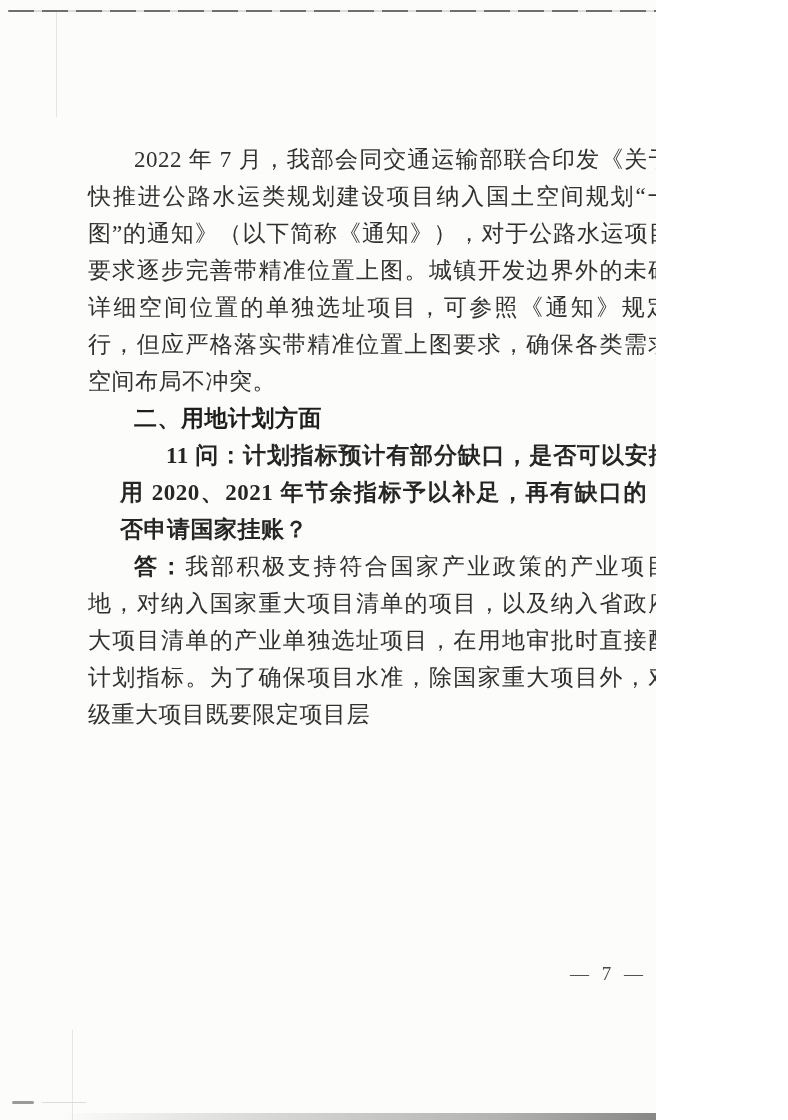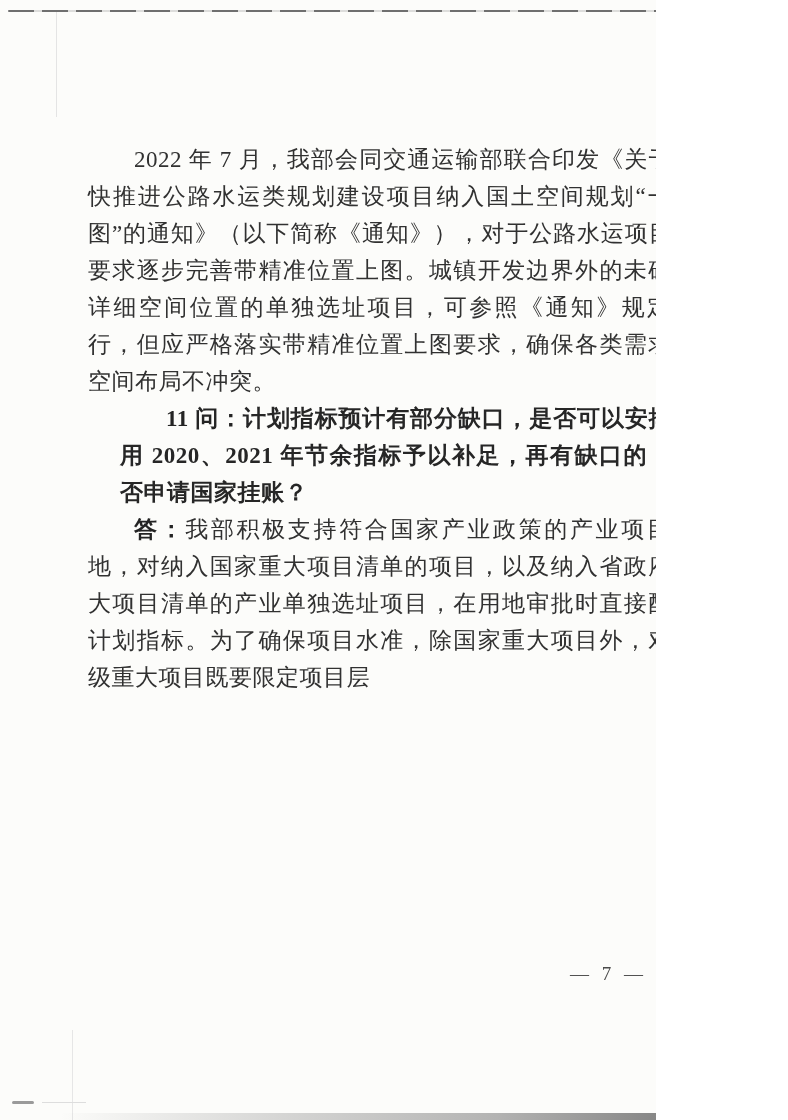--- a/index.html
+++ b/index.html
@@ -94,20 +94,23 @@
   <div class="scan-bottomleft-vline"></div>
   <div class="scan-bottomleft-dash"></div>
   <div class="scan-bottomleft-faint-dash"></div>
   <div class="scan-bottom-shadow"></div>
 
   <div class="content">
   <p class="block para">
     <span class="body-text">2022 年 7 月，我部会同交通运输部联合印发《关于加快推进公路水运类规划建设项目纳入国土空间规划“一张图”的通知》（以下简称《通知》），对于公路水运项目，要求逐步完善带精准位置上图。城镇开发边界外的未确定详细空间位置的单独选址项目，可参照《通知》规定执行，但应严格落实带精准位置上图要求，确保各类需求的空间布局不冲突。</span>
   </p>
 
+  <p class="block heading">
+    <span class="body-text">二、用地计划方面</span>
+  </p>
 
   <p class="block question">
     <span class="lead">11 问：</span><span class="body-text">计划指标预计有部分缺口，是否可以安排使用 2020、2021 年节余指标予以补足，再有缺口的，可否申请国家挂账？</span>
   </p>
 
 
 
   <p class="block answer">
     <span class="lead">答：</span><span class="body-text">我部积极支持符合国家产业政策的产业项目用地，对纳入国家重大项目清单的项目，以及纳入省政府重大项目清单的产业单独选址项目，在用地审批时直接配置计划指标。为了确保项目水准，除国家重大项目外，对省级重大项目既要限定项目层</span>
   </p>

